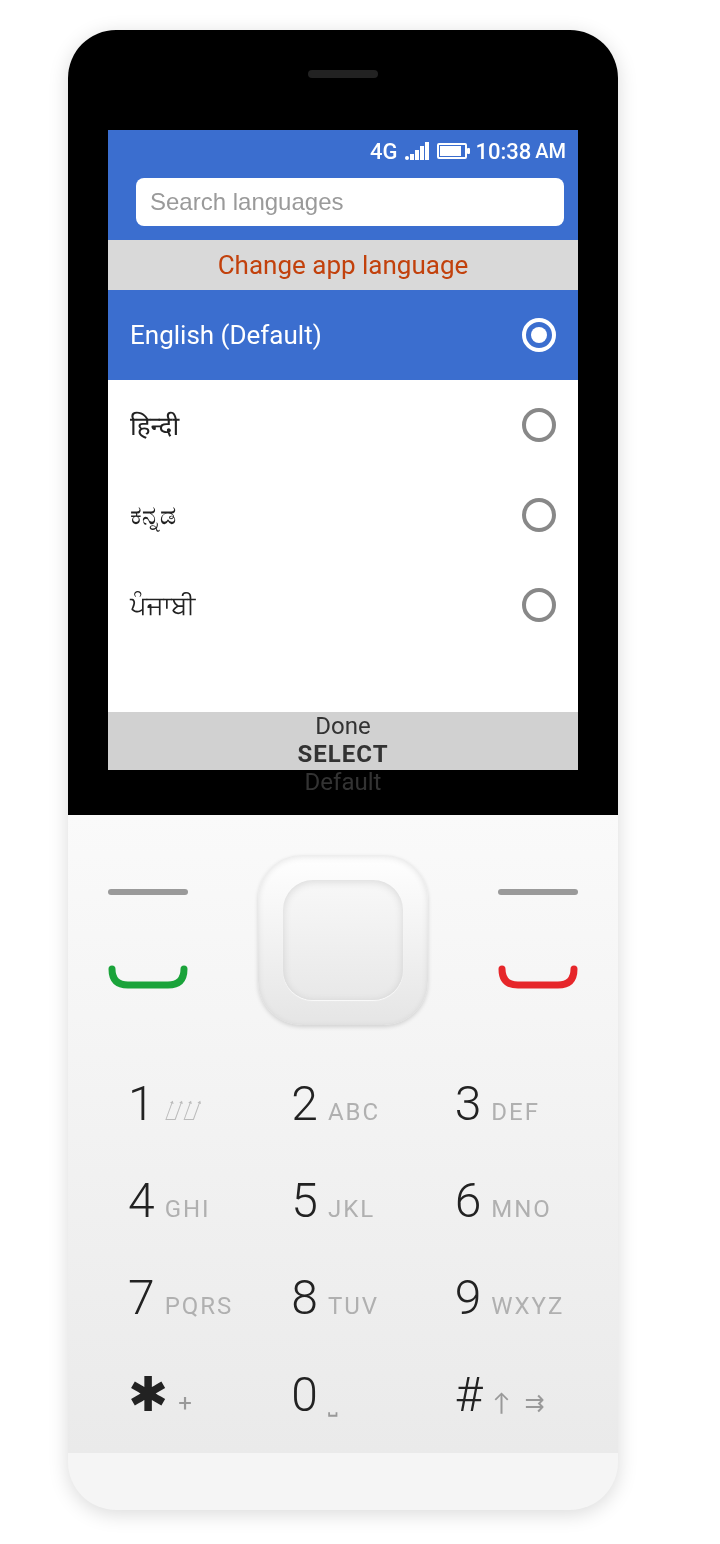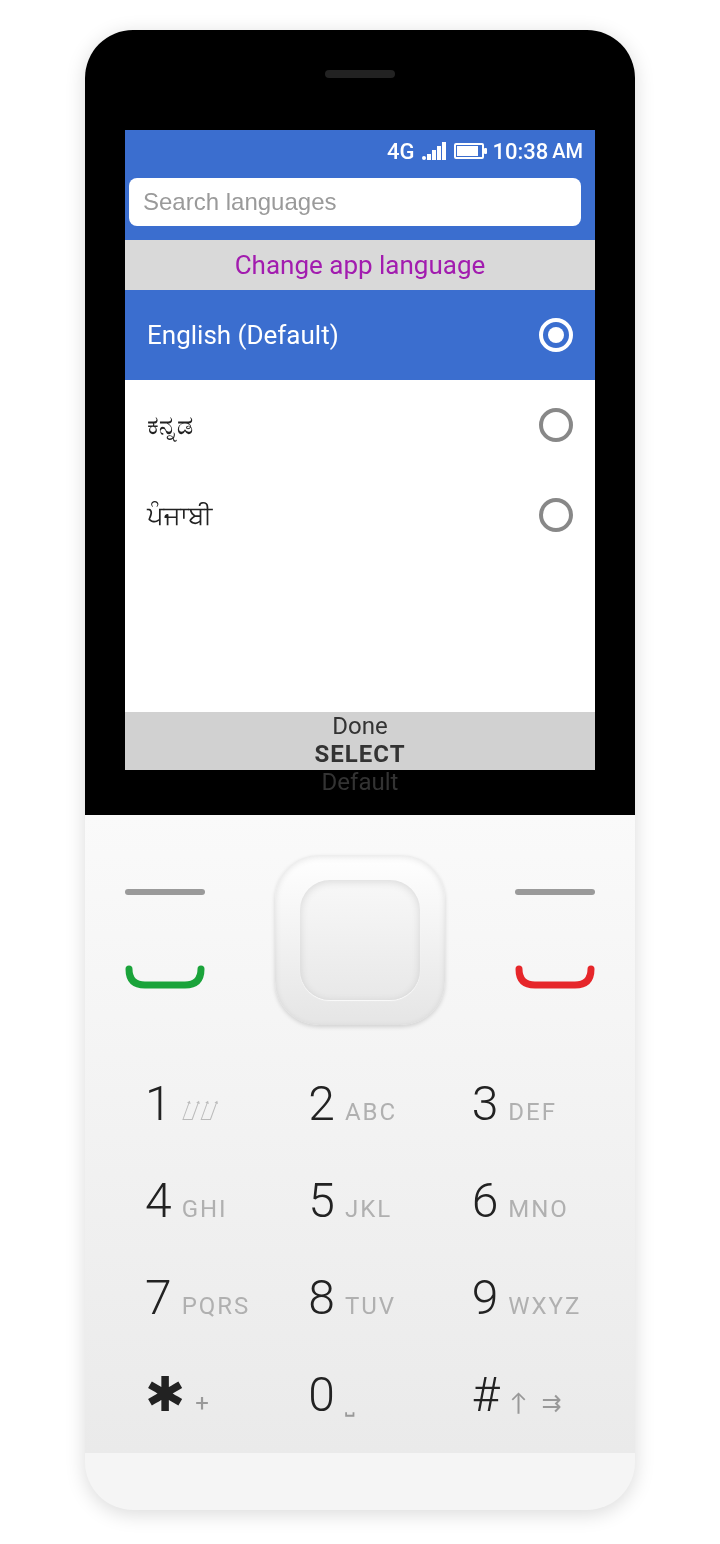--- a/index.html
+++ b/index.html
@@ -5,21 +5,21 @@
   * { box-sizing: border-box; margin: 0; padding: 0; }
   body {
     font-family: -apple-system, BlinkMacSystemFont, "Segoe UI", Roboto, "Lato", sans-serif;
     background: #fff;
     width: 720px;
     height: 1544px;
     position: relative;
   }
   .phone {
     position: absolute;
-    left: 85px;
+    left: 68px;
     top: 30px;
     width: 550px;
     height: 1480px;
     background: #f5f5f5;
     border-radius: 48px;
     box-shadow: 0 4px 20px rgba(0,0,0,0.15);
     overflow: hidden;
   }
   .phone-top {
     height: 100px;
@@ -80,38 +80,38 @@
   }
   .statusbar .batt::after{
     content:"";position:absolute;right:-5px;top:3px;width:3px;height:6px;background:#fff;border-radius:1px;
   }
   .statusbar .batt .fill{
     position:absolute;left:1px;top:1px;bottom:1px;width:80%;background:#fff;
   }
   .statusbar .ampm{font-size:20px; margin-left:-4px;}
   .search-bar-wrap {
     background: #3b6ecf;
-    padding: 6px 14px 14px 4px;
+    padding: 6px 14px 14px 28px;
   }
   .search-input {
     width: 100%;
     height: 48px;
     border-radius: 8px;
     border: none;
     padding: 0 14px;
     font-size: 24px;
     color: #333;
     background:#fff;
   }
   .search-input::placeholder { color: #9a9a9a; }
   .section-header {
     background: #d9d9d9;
     text-align: center;
     font-size: 26px;
-    color: #a21caf;
+    color: #c2410c;
     padding: 10px 0;
     font-weight: 400;
   }
   .list {
     flex: 1;
     background: #fff;
     overflow: hidden;
   }
   .lang-item {
     display: flex;
@@ -259,20 +259,24 @@
       <div class="section-header">Change app language</div>
 
       <div class="list" id="lang-list">
           <div class="lang-item selected">
             <span>English (Default)</span>
             <span class="radio">
               <span class="dot"></span>
             </span>
           </div>
           <div class="lang-item">
+            <span>हिन्दी</span>
+            <span class="radio"></span>
+          </div>
+          <div class="lang-item">
             <span>ಕನ್ನಡ</span>
             <span class="radio"></span>
           </div>
           <div class="lang-item">
             <span>ਪੰਜਾਬੀ</span>
             <span class="radio"></span>
           </div>
         </div>
 
       <div class="softkeys">

